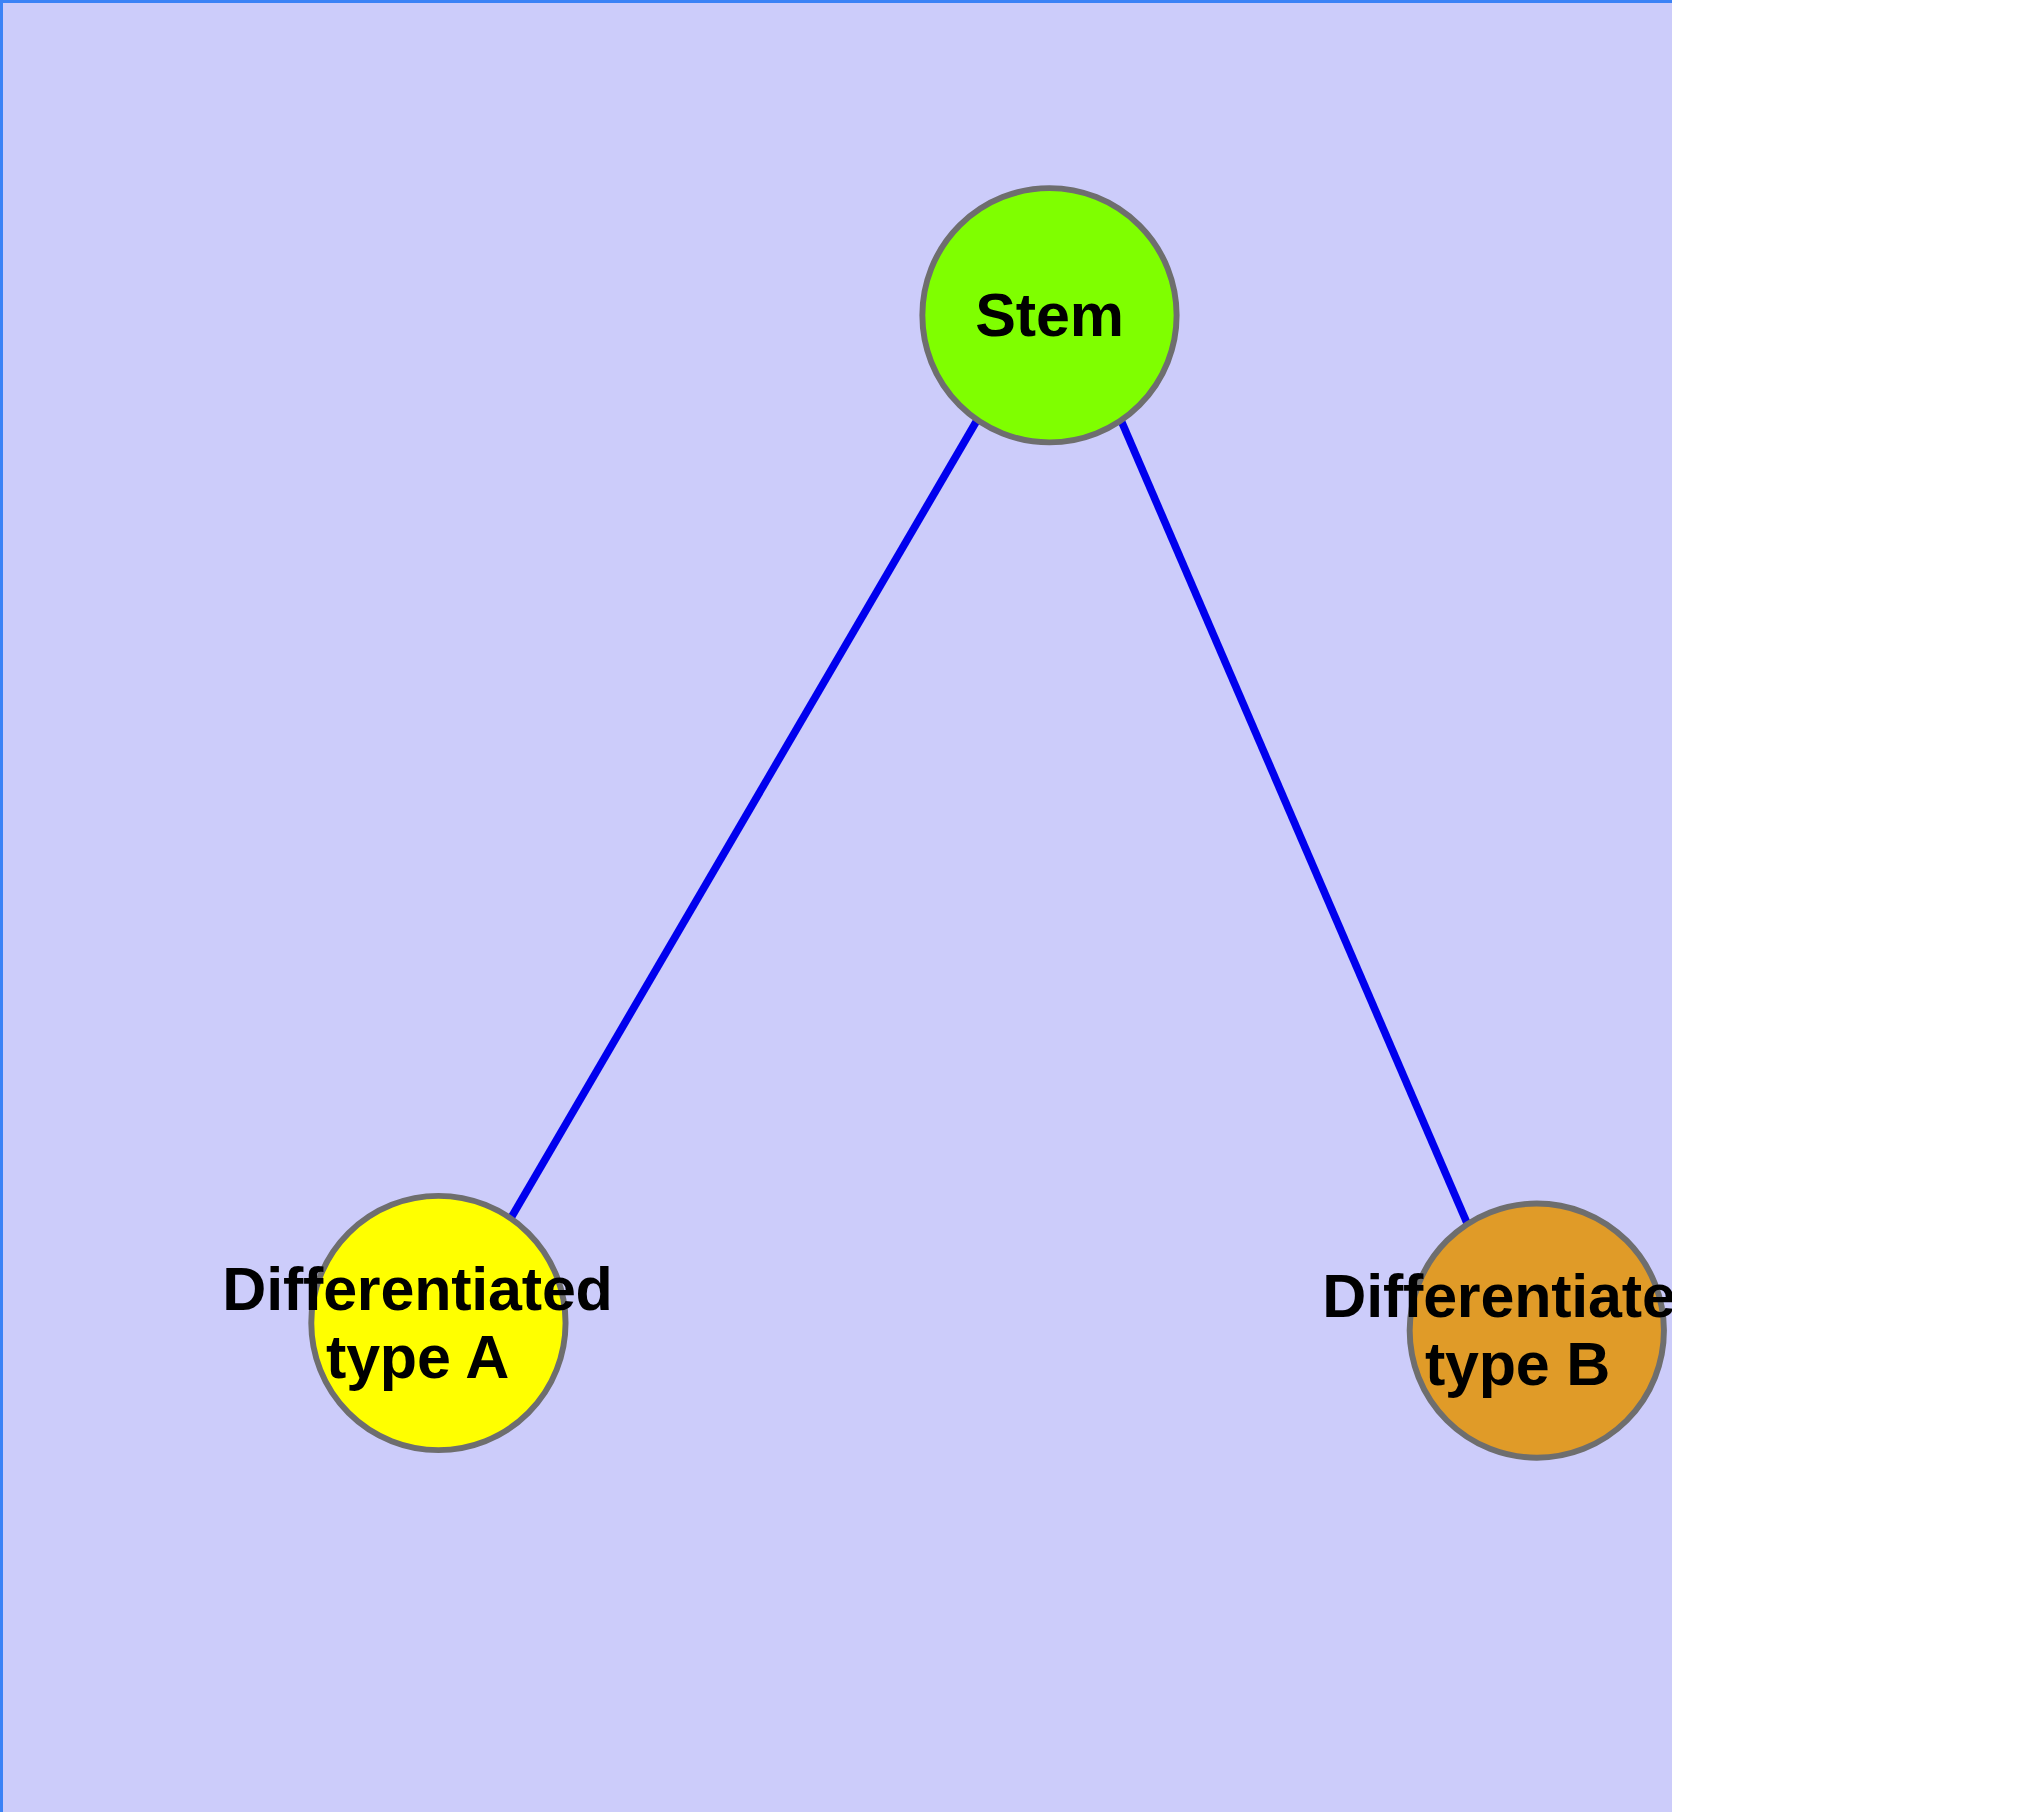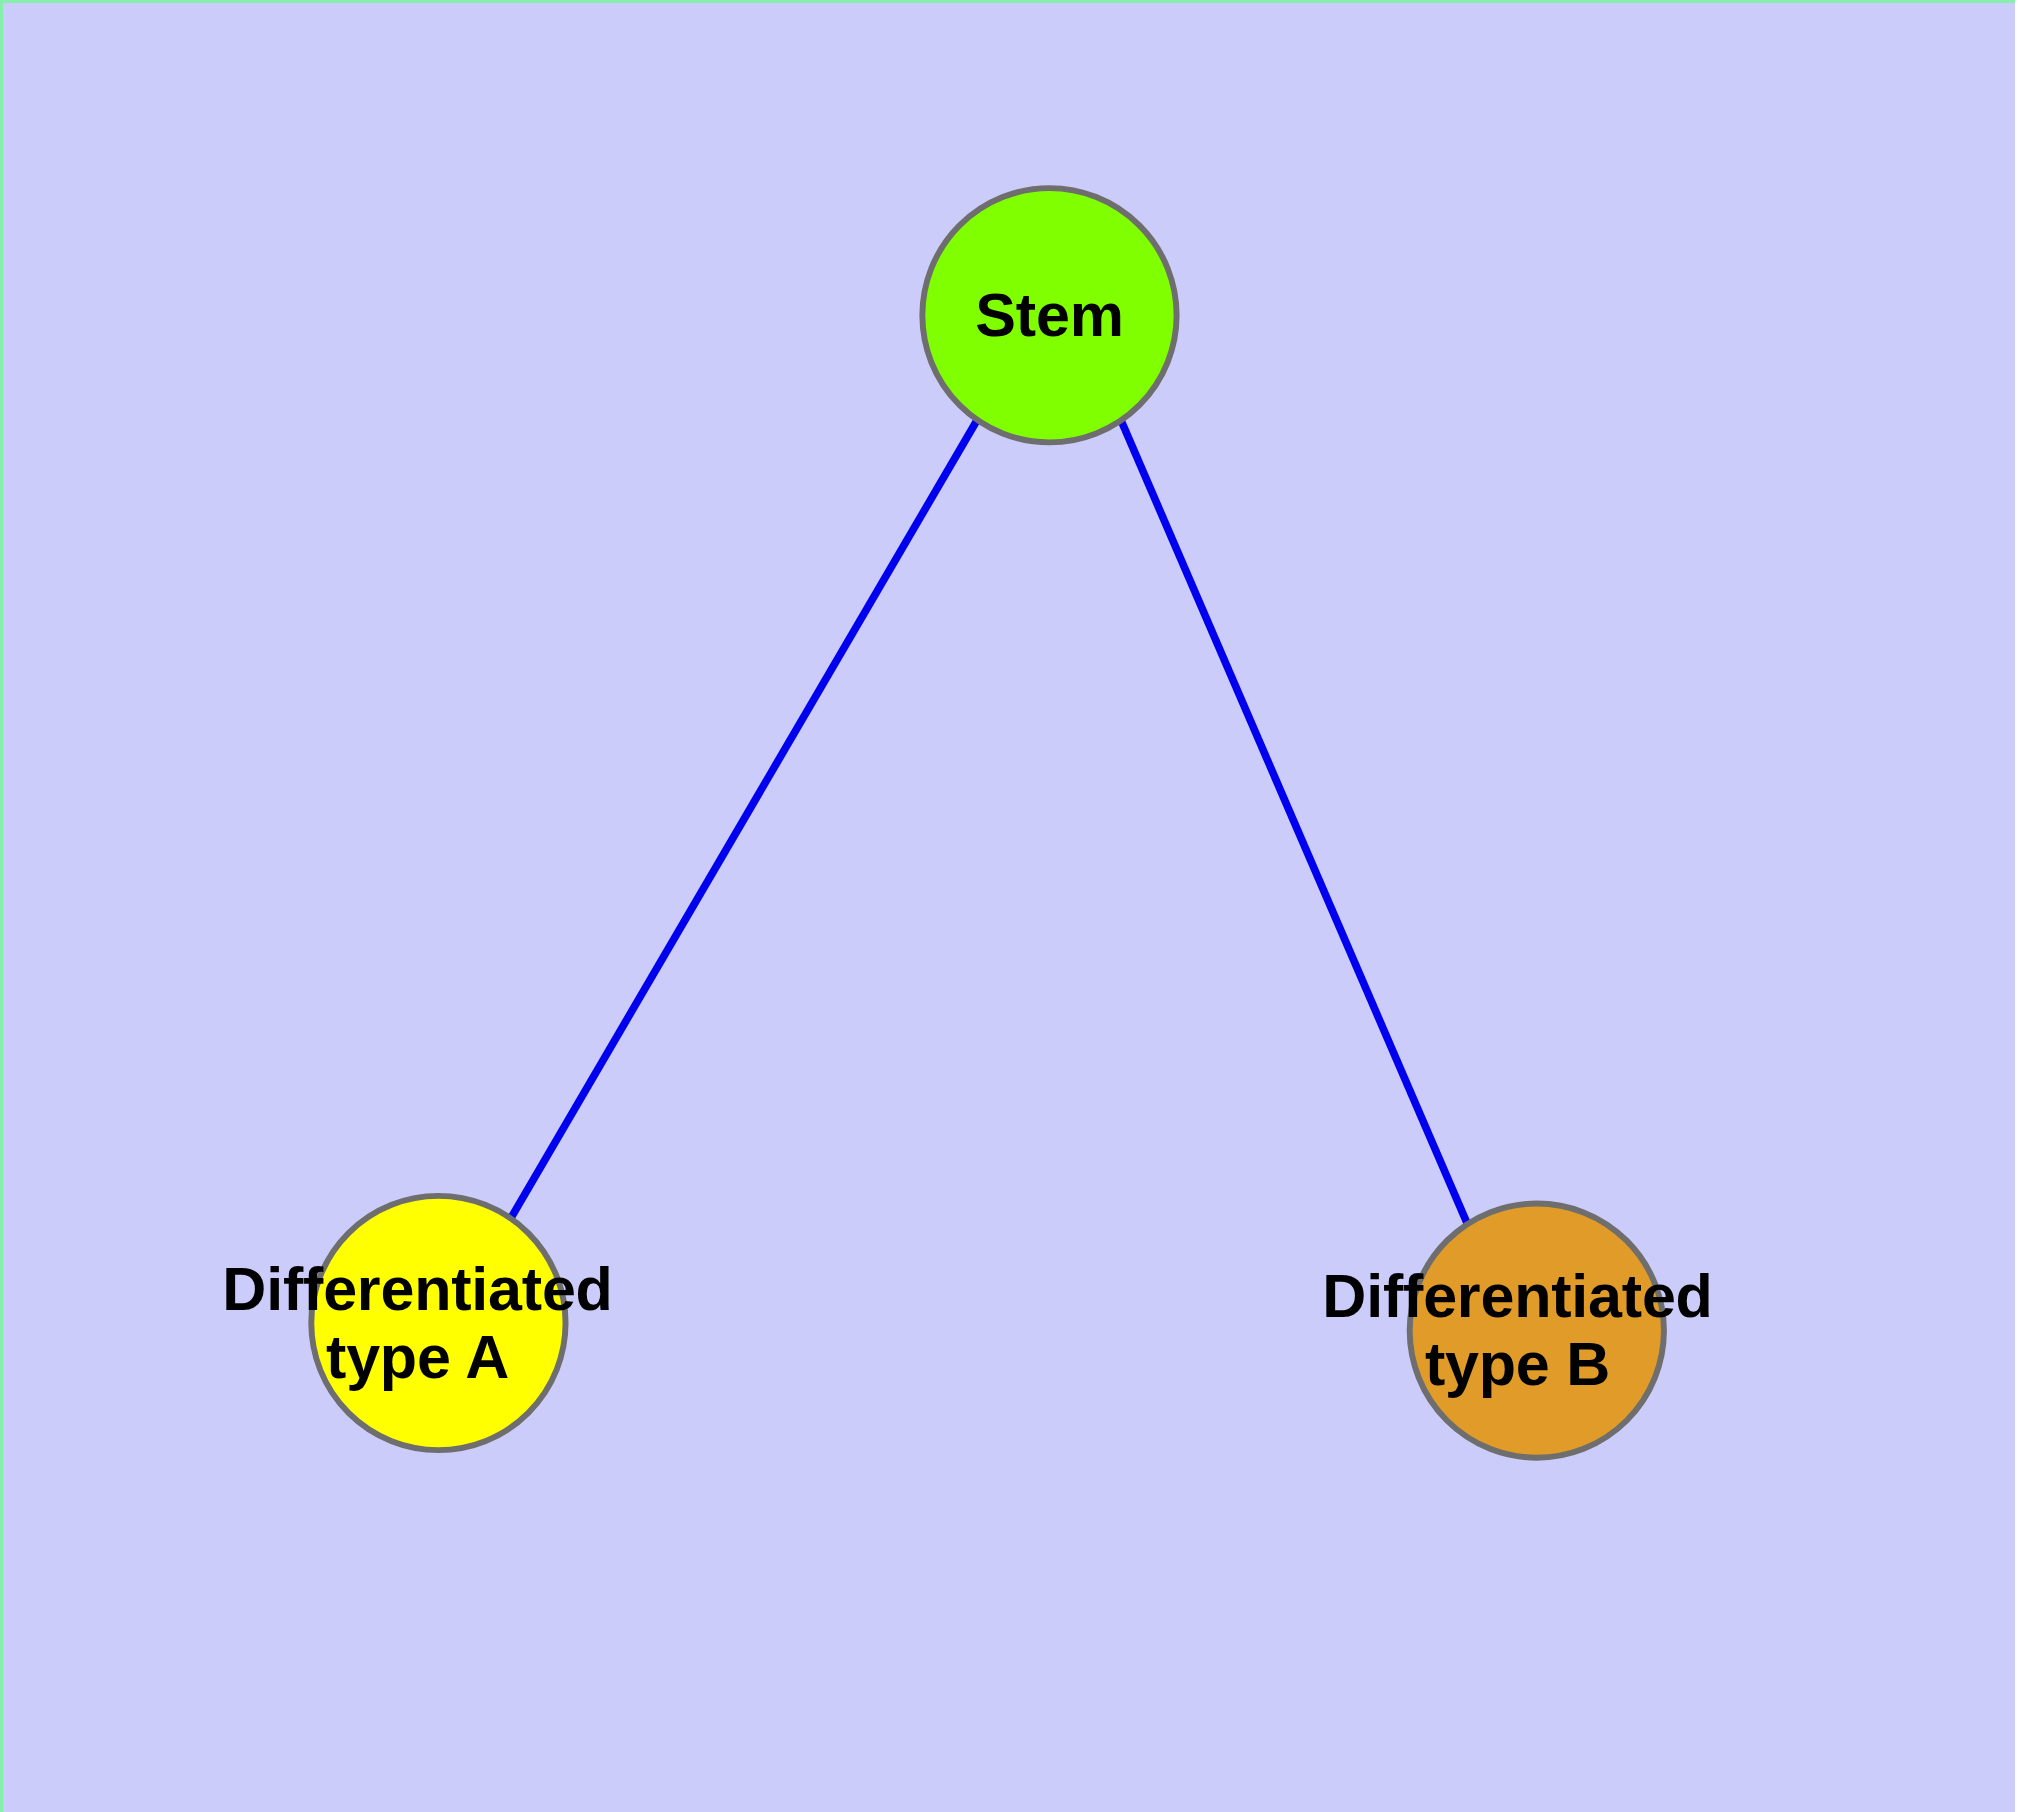--- a/index.html
+++ b/index.html
@@ -3,23 +3,23 @@
 <meta charset="utf-8">
 <title>Cell differentiation graph</title>
 <style>
   html, body {
     margin: 0;
     padding: 0;
     background: #ffffff;
   }
   #stage {
     position: relative;
-    width: 2015px;
+    width: 1672px;
     height: 1812px;
-    background: #86efac;
+    background: #3b82f6;
     overflow: hidden;
     font-family: "Liberation Sans", "DejaVu Sans", sans-serif;
   }
   #canvas {
     position: absolute;
     left: 3.4px;
     top: 3.4px;
     width: 2017px;
     height: 1809px;
     background: #ccccfa;

